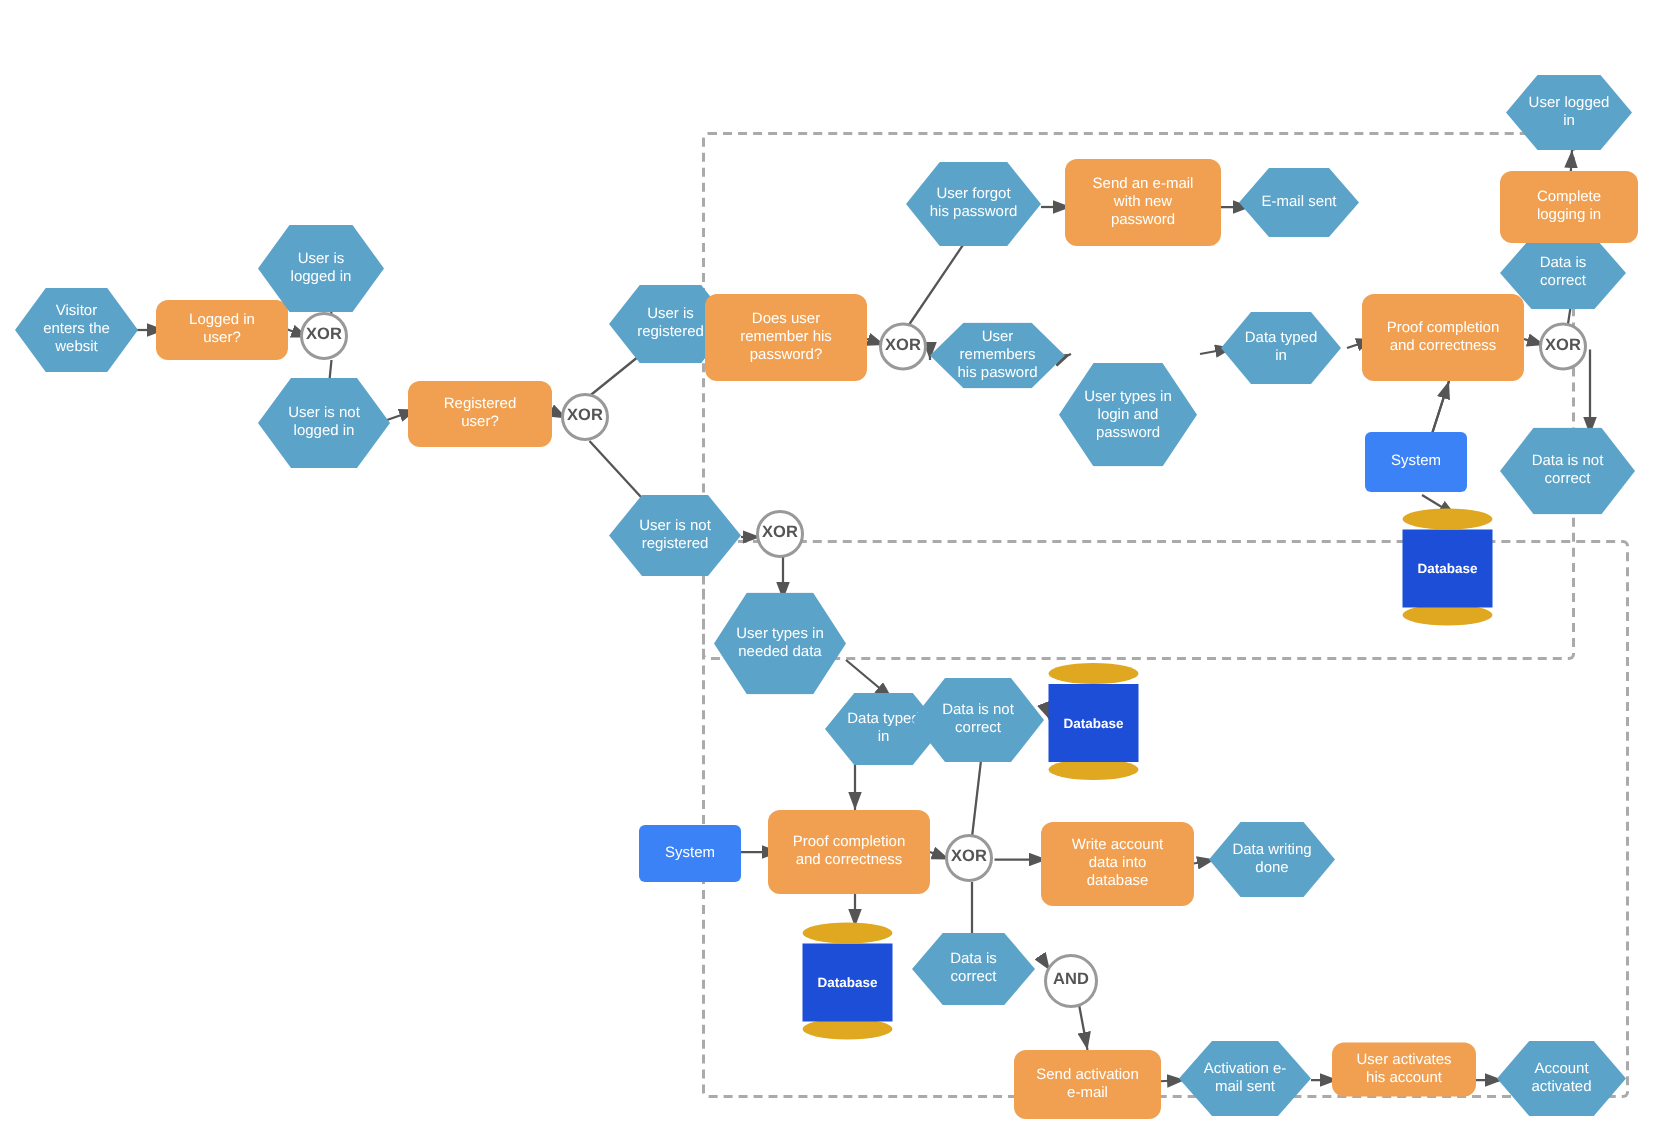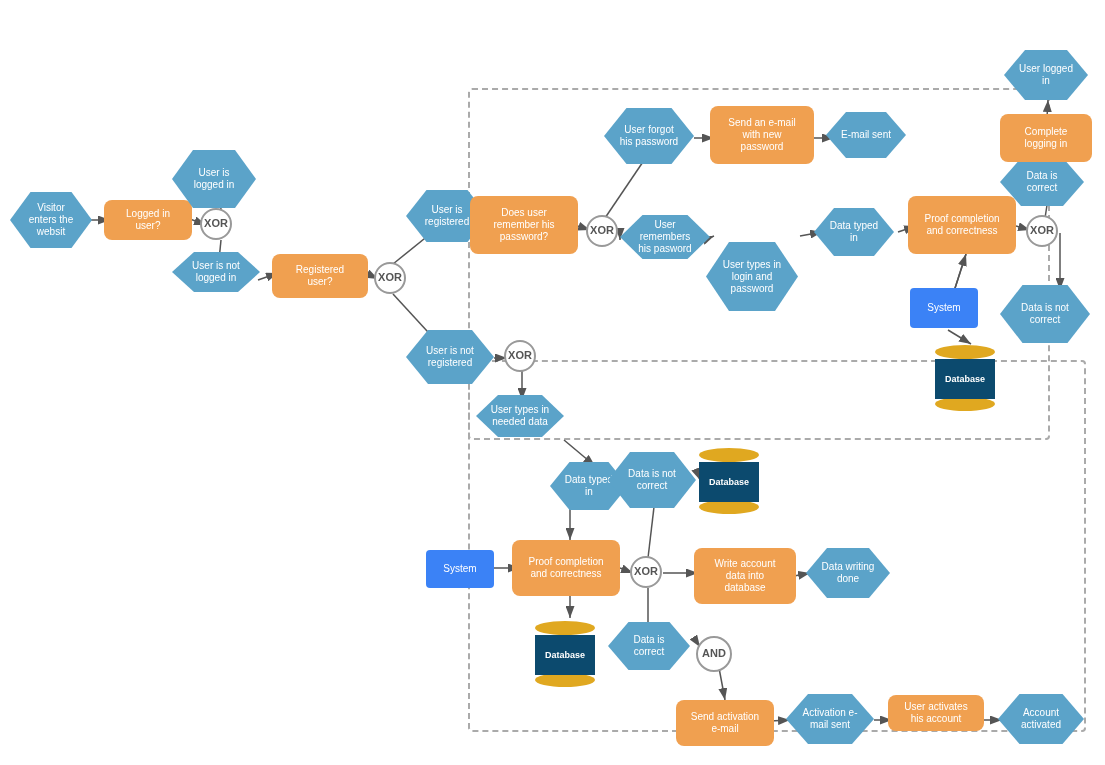--- a/index.html
+++ b/index.html
@@ -65,23 +65,23 @@
       align-items: center;
       justify-content: center;
     }
     .cylinder {
       position: relative;
       display: flex;
       flex-direction: column;
       align-items: center;
     }
     .cyl-body {
-      background: #0c4a6e;
+      background: #1d4ed8;
       width: 60px;
-      height: 40px;
+      height: 52px;
       display: flex;
       align-items: center;
       justify-content: center;
       color: #fff;
       font-size: 10px;
       font-weight: bold;
       position: relative;
     }
     .cyl-top {
       background: #e0a820;
@@ -222,21 +222,21 @@
   </div>
 
   <div class="node circle" style="left:200px;top:208px;width:32px;height:32px;">
     <span>XOR</span>
   </div>
 
   <div class="node hex" style="left:172px;top:150px;width:84px;height:58px;">
     <span>User is logged in</span>
   </div>
 
-  <div class="node hex" style="left:172px;top:252px;width:88px;height:40px;">
+  <div class="node hex" style="left:172px;top:252px;width:88px;height:60px;">
     <span>User is not logged in</span>
   </div>
 
   <div class="node rounded" style="left:272px;top:254px;width:96px;height:44px;">
     <span>Registered user?</span>
   </div>
 
   <div class="node circle" style="left:374px;top:262px;width:32px;height:32px;">
     <span>XOR</span>
   </div>
@@ -246,21 +246,21 @@
   </div>
 
   <div class="node hex" style="left:406px;top:330px;width:88px;height:54px;">
     <span>User is not registered</span>
   </div>
 
   <div class="node circle" style="left:504px;top:340px;width:32px;height:32px;">
     <span>XOR</span>
   </div>
 
-  <div class="node hex" style="left:476px;top:395px;width:88px;height:42px;">
+  <div class="node hex" style="left:476px;top:395px;width:88px;height:68px;">
     <span>User types in needed data</span>
   </div>
 
   <div class="node hex" style="left:550px;top:462px;width:78px;height:48px;">
     <span>Data typed in</span>
   </div>
 
   <div class="node square-blue" style="left:426px;top:550px;width:68px;height:38px;">
     <span>System</span>
   </div>

